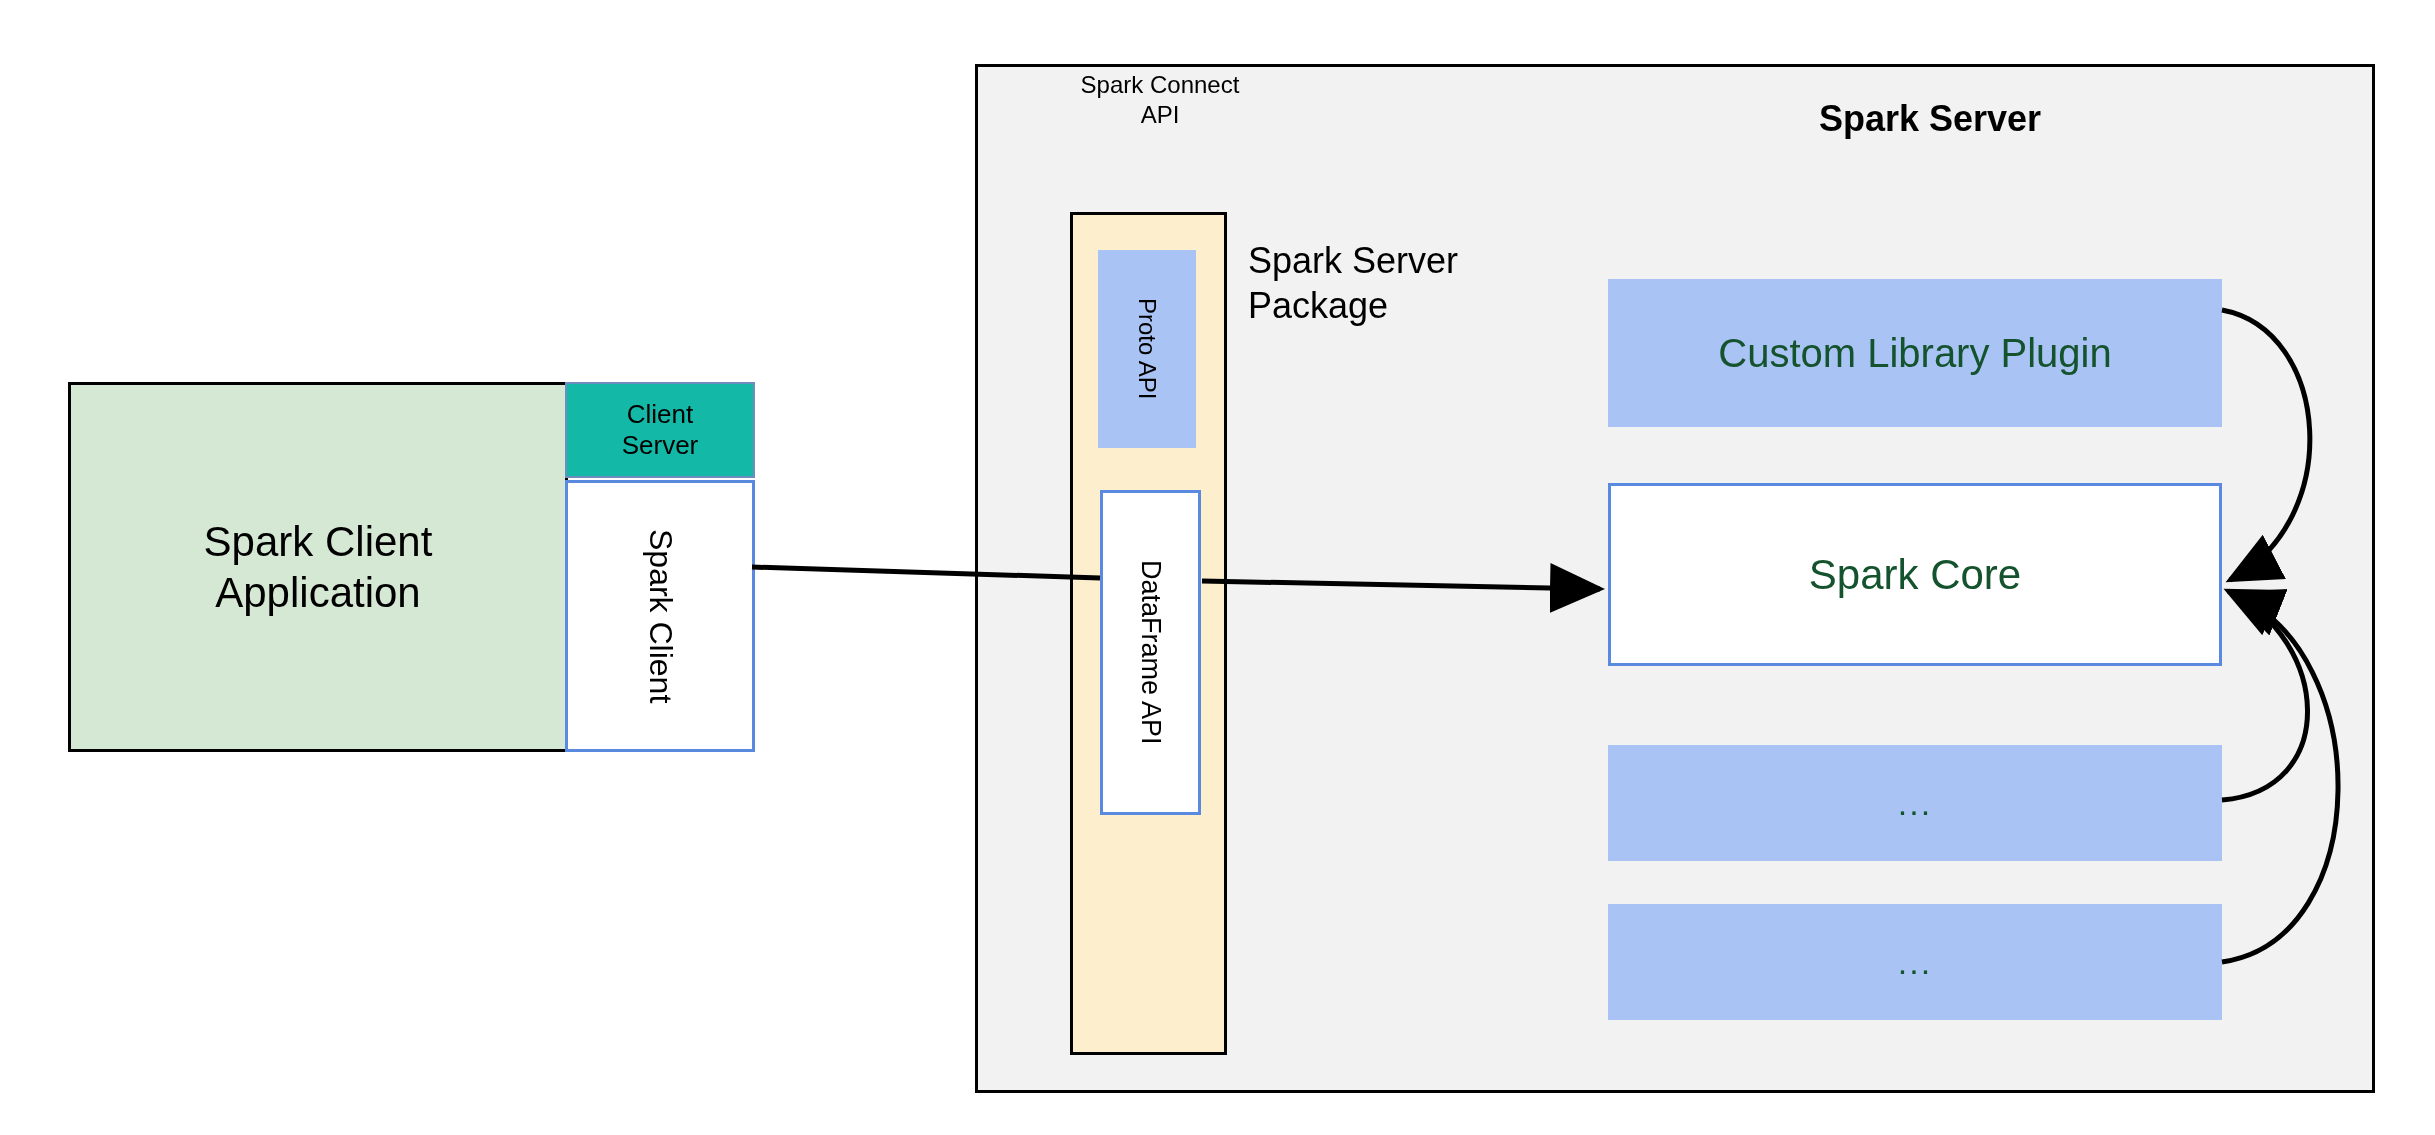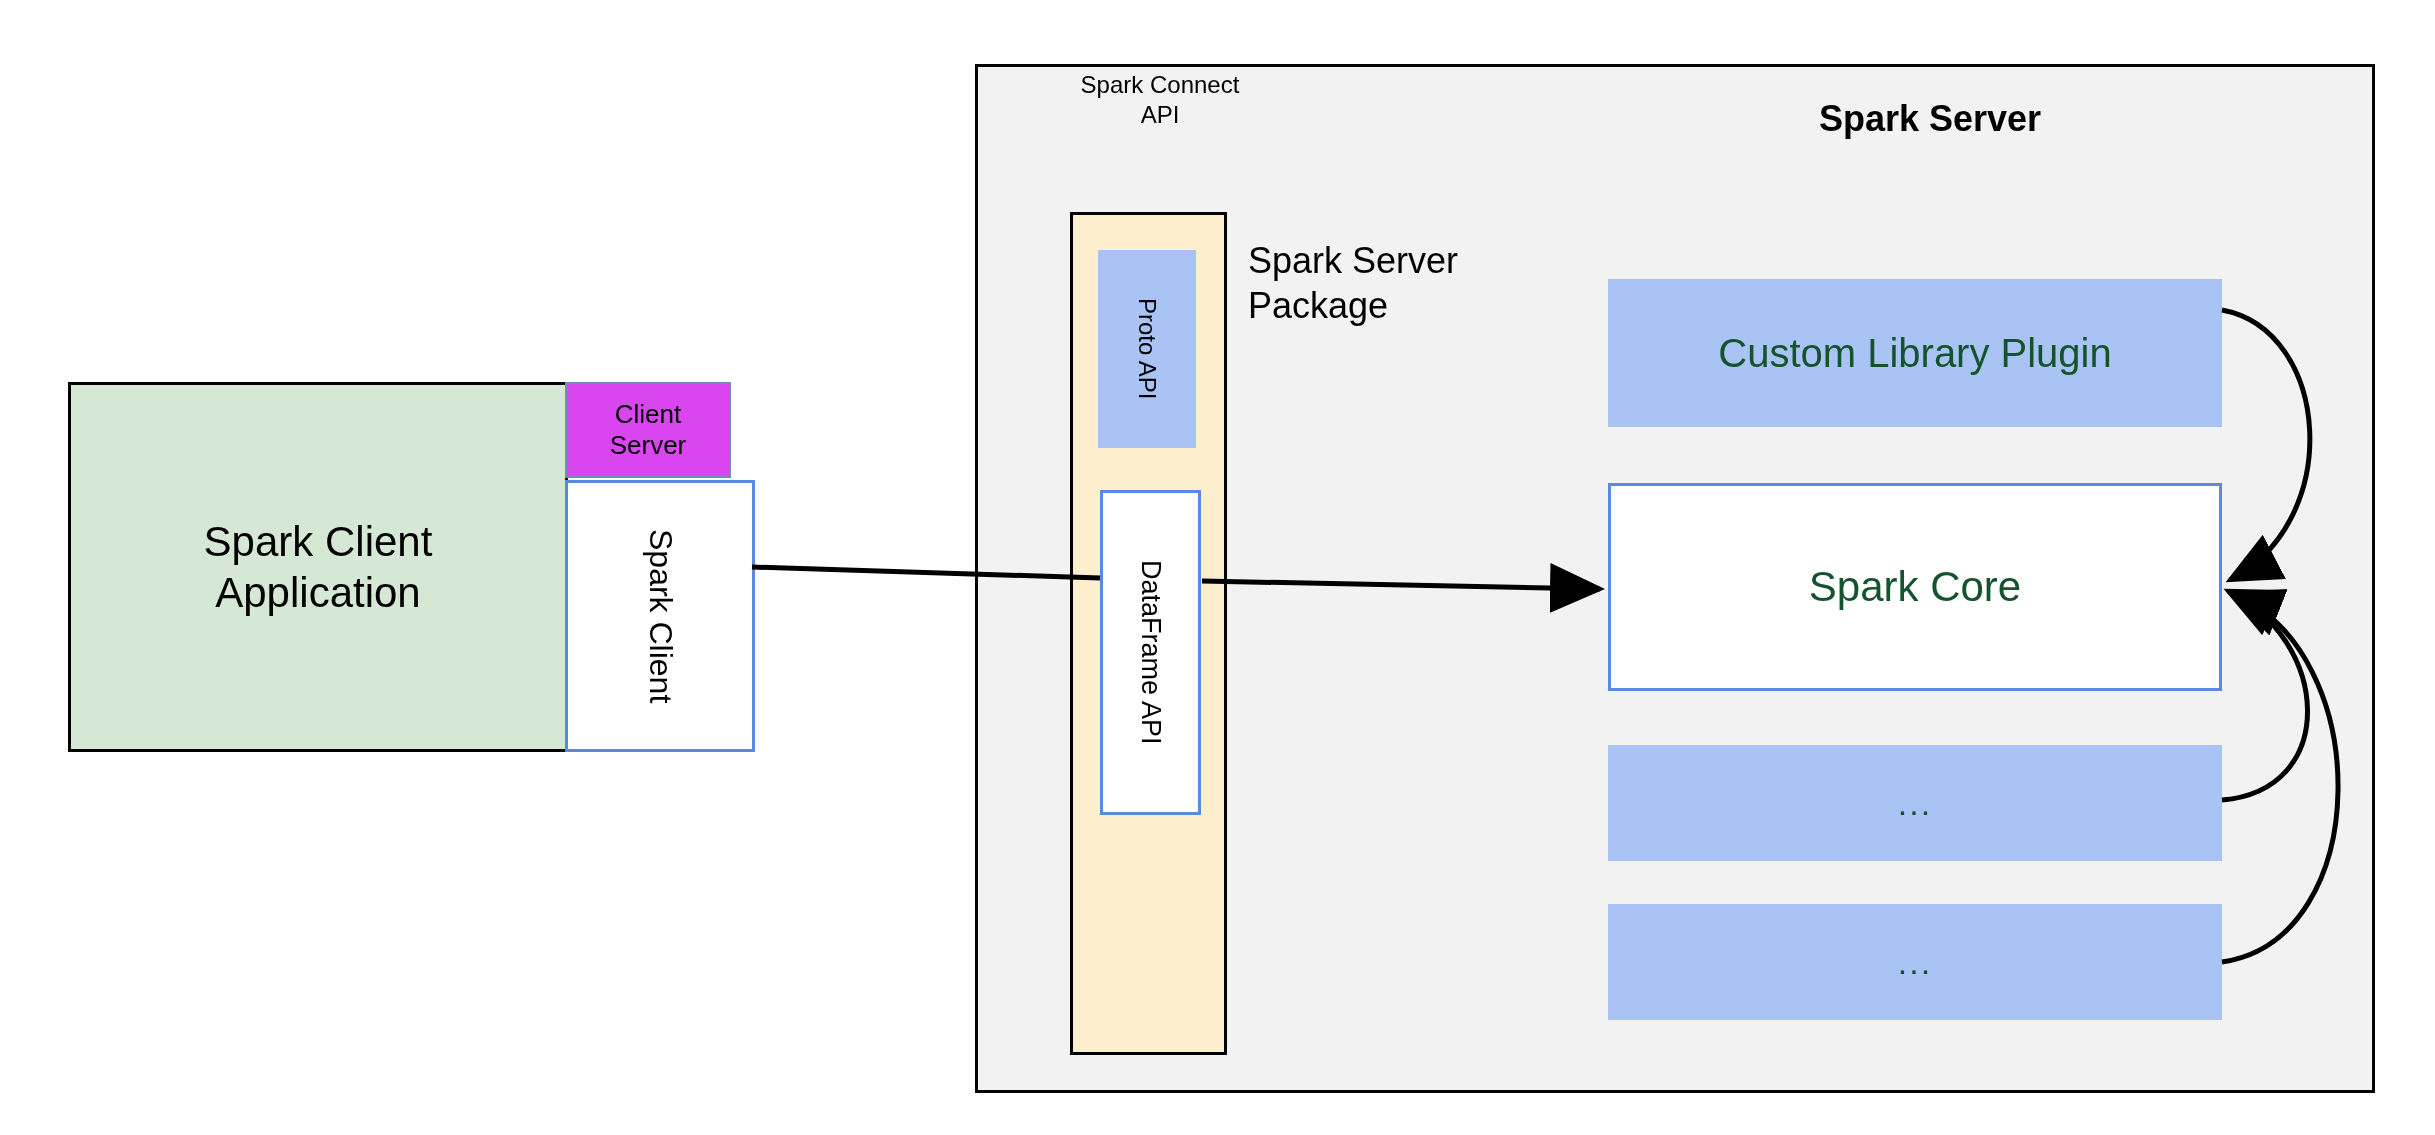--- a/index.html
+++ b/index.html
@@ -27,22 +27,22 @@
     background: #d5e8d4;
     border: 3px solid #000000;
     display: flex; align-items: center; justify-content: center;
     text-align: center;
     font-size: 42px;
     color: #000000;
     line-height: 1.22;
     z-index: 3;
   }
   .client-package {
-    left: 565px; top: 382px; width: 166px; height: 96px;
-    background: #d946ef;
+    left: 565px; top: 382px; width: 190px; height: 96px;
+    background: #14b8a6;
     border: 2px solid #6c8ebf;
     display: flex; align-items: center; justify-content: center;
     text-align: center;
     font-size: 26px;
     color: #000000;
     line-height: 1.2;
     z-index: 5;
   }
   .spark-client {
     left: 565px; top: 480px; width: 190px; height: 272px;
@@ -122,21 +122,21 @@
     z-index: 4;
   }
   .srow.filled { background: #a9c4f4; font-size: 40px; }
   .srow.core {
     background: #ffffff;
     border: 3px solid #5a8ae0;
     font-size: 42px;
   }
   .srow.dots { font-size: 34px; letter-spacing: 2px; }
   .r-plugin { top: 279px; height: 148px; }
-  .r-core   { top: 483px; height: 208px; }
+  .r-core   { top: 483px; height: 183px; }
   .r-dots1  { top: 745px; height: 116px; }
   .r-dots2  { top: 904px; height: 116px; }
 
   
   .arrows {
     left: 0; top: 0; width: 2435px; height: 1135px;
     z-index: 8;
     pointer-events: none;
   }
 </style>

